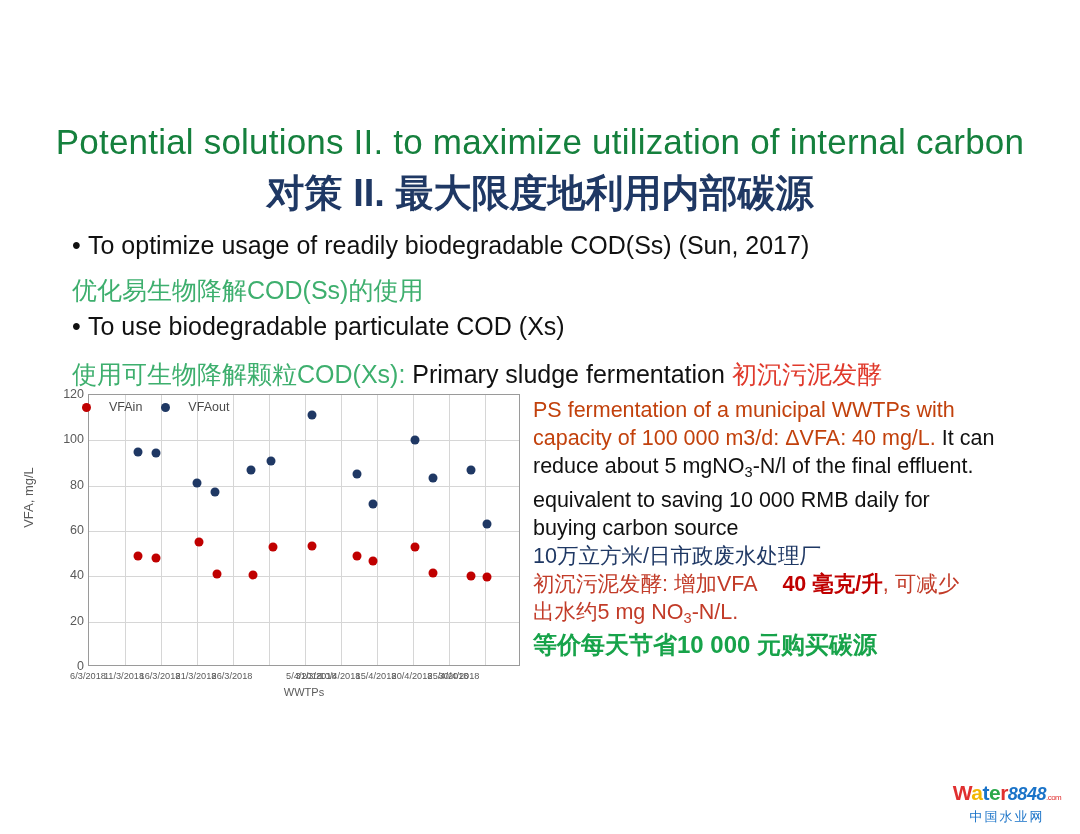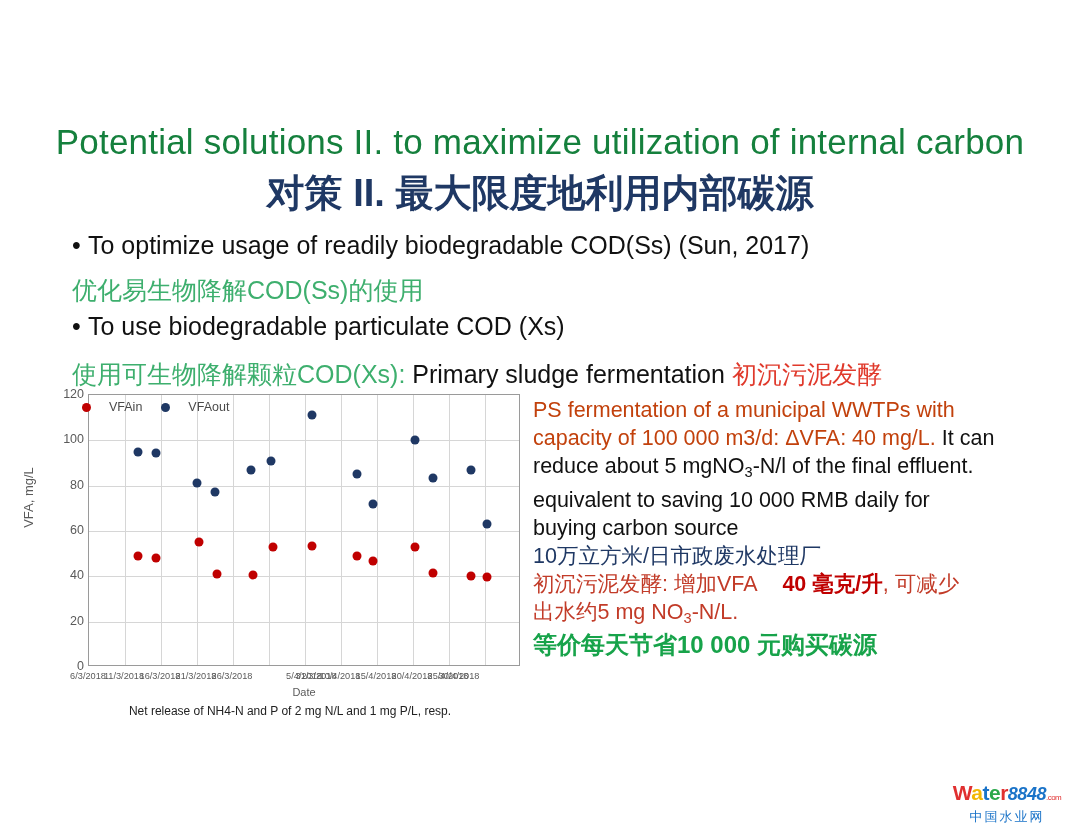--- a/index.html
+++ b/index.html
@@ -225,22 +225,21 @@
         <div class="pt out" style="left: 162px; top: 74.8px; background: rgb(31, 56, 100);"></div>
         <div class="pt out" style="left: 181.8px; top: 65.7333px; background: rgb(31, 56, 100);"></div>
         <div class="pt out" style="left: 223.2px; top: 20.4px; background: rgb(31, 56, 100);"></div>
         <div class="pt out" style="left: 268.2px; top: 79.3333px; background: rgb(31, 56, 100);"></div>
         <div class="pt out" style="left: 284.4px; top: 109.253px; background: rgb(31, 56, 100);"></div>
         <div class="pt out" style="left: 325.8px; top: 45.3333px; background: rgb(31, 56, 100);"></div>
         <div class="pt out" style="left: 343.8px; top: 82.7333px; background: rgb(31, 56, 100);"></div>
         <div class="pt out" style="left: 381.6px; top: 74.8px; background: rgb(31, 56, 100);"></div>
         <div class="pt out" style="left: 397.8px; top: 129.2px; background: rgb(31, 56, 100);"></div>
       </div>
-    <div class="xaxis-title">Date</div>
-    <div class="chart-note">Net release of NH4-N and P of 2 mg N/L and 1 mg P/L, resp.</div>
+    <div class="xaxis-title">WWTPs</div>
     <div class="legend">
         <span class="grp">
           <span class="sw" style="background: rgb(192, 0, 0);"></span>
           <span>VFAin</span>
         </span>
         <span class="grp">
           <span class="sw" style="background: rgb(31, 56, 100);"></span>
           <span>VFAout</span>
         </span>
       </div>

